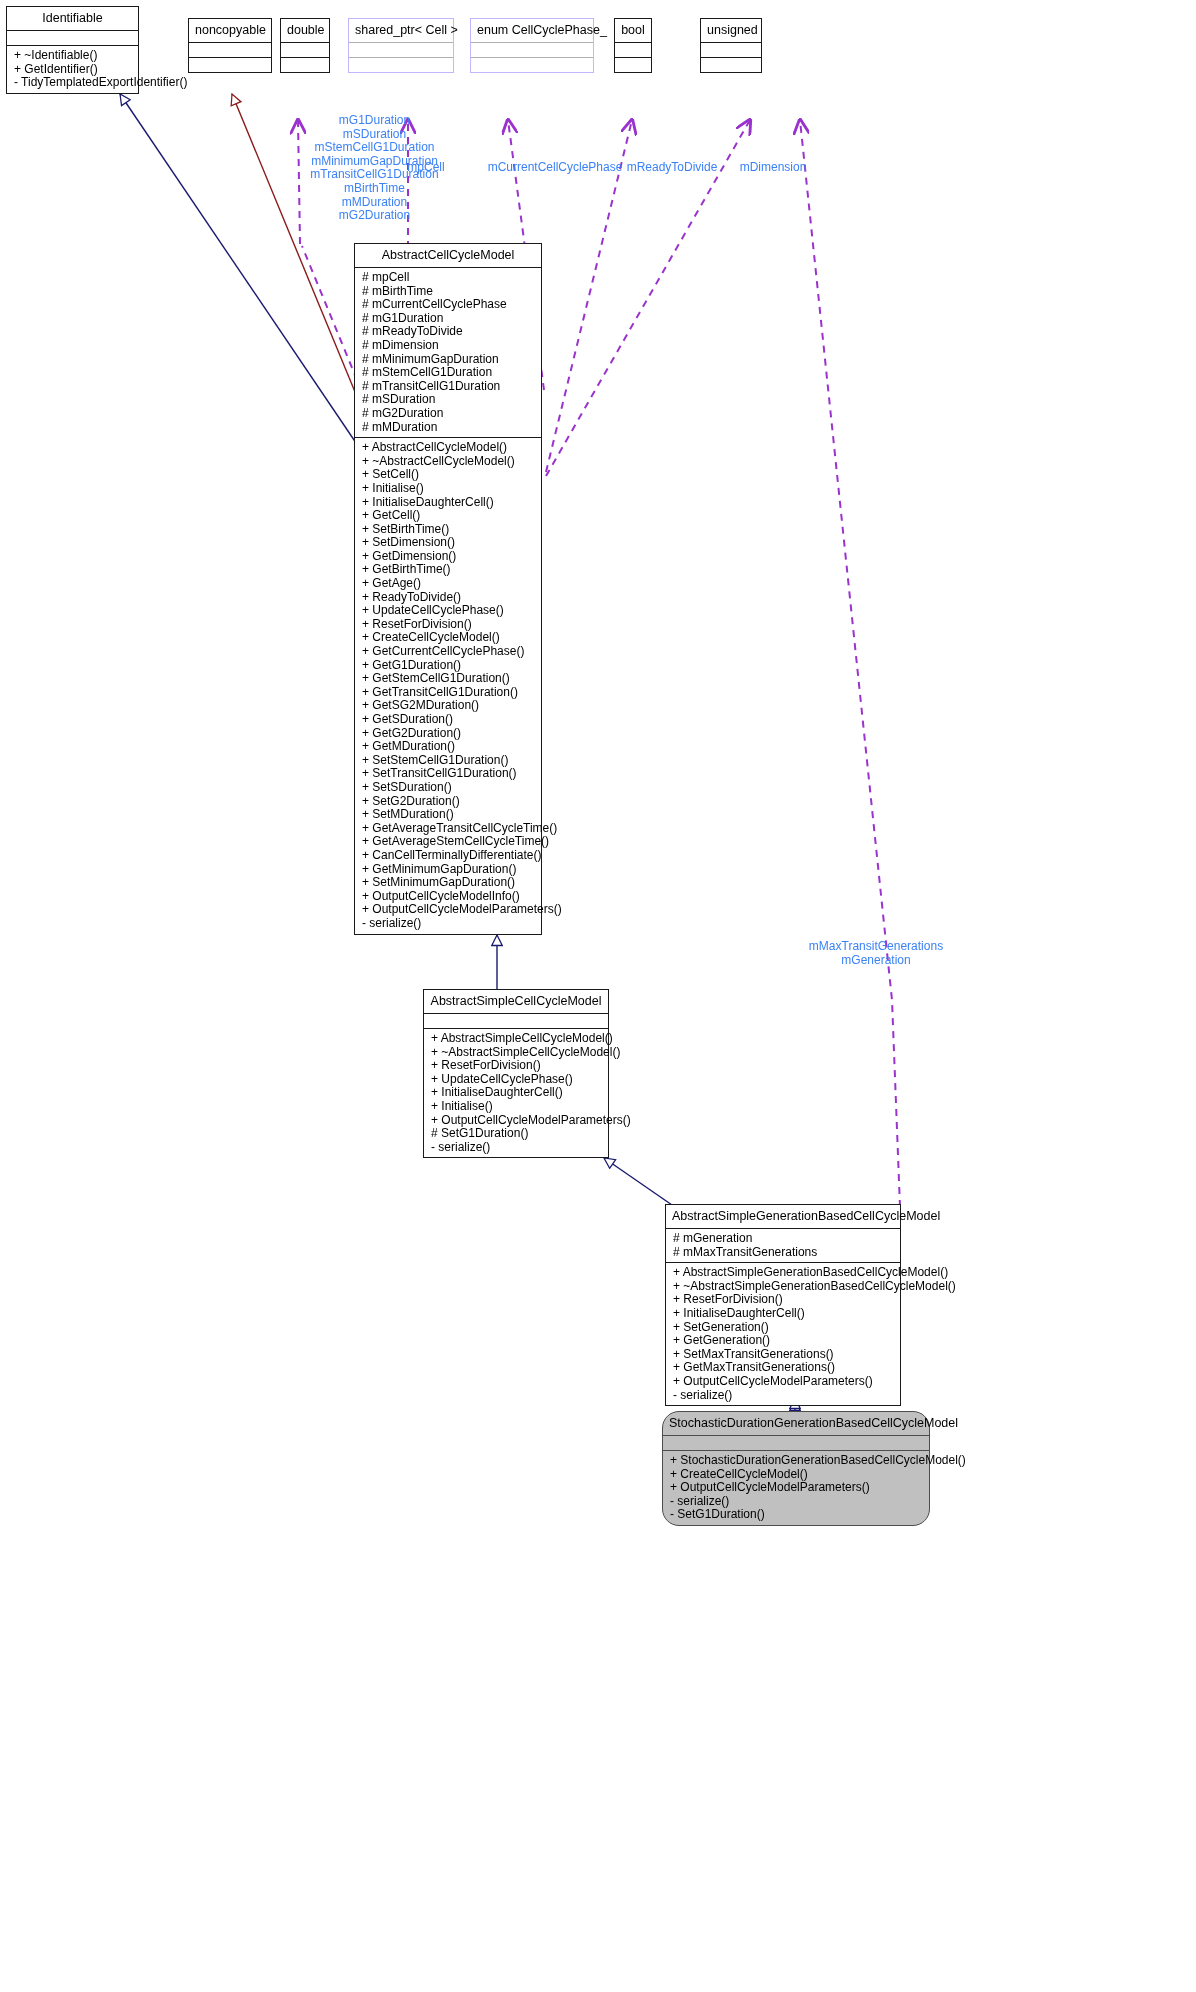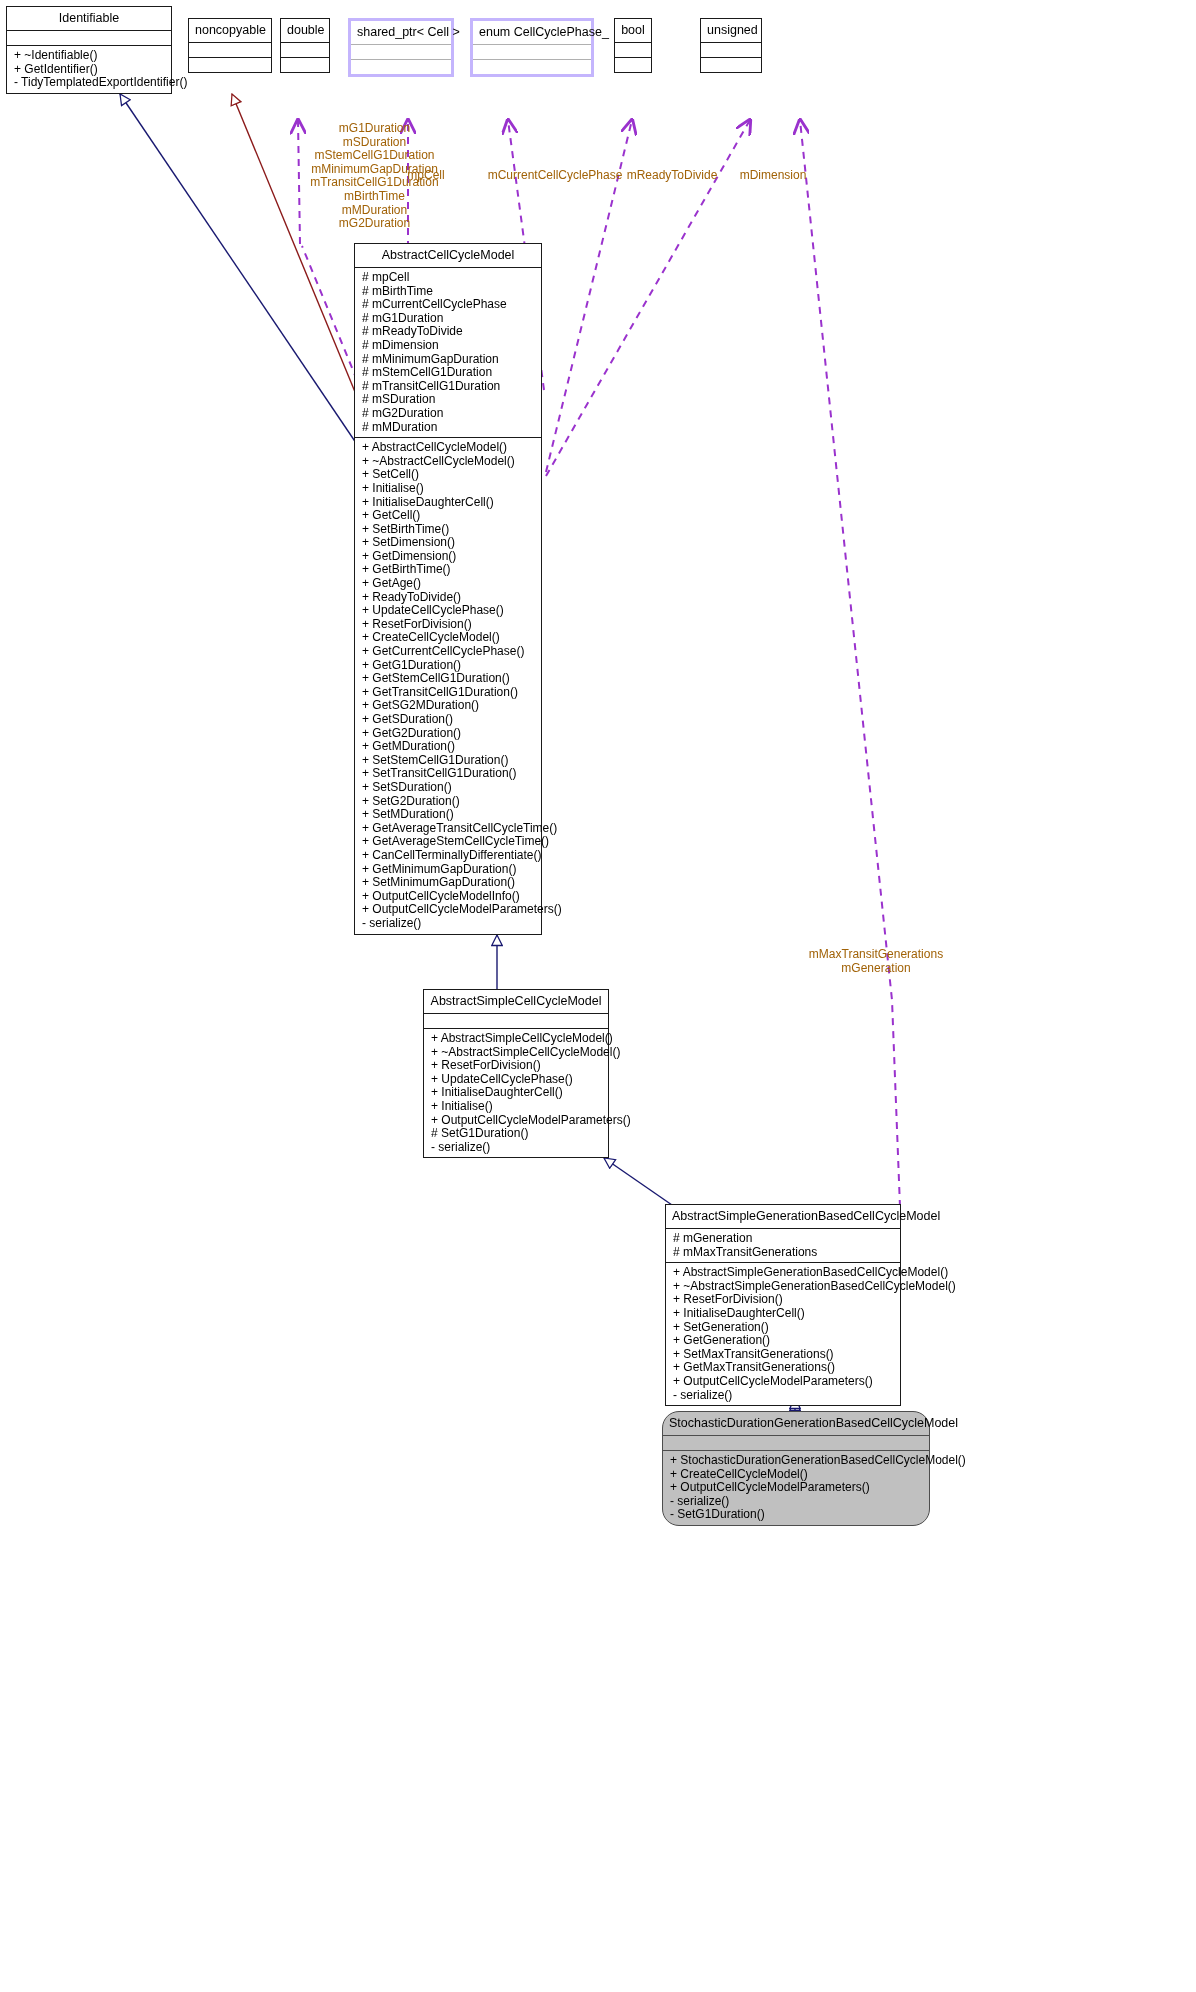--- a/index.html
+++ b/index.html
@@ -4,33 +4,33 @@
 <style>
   html,body{margin:0;padding:0;background:#ffffff;}
   body{width:1196px;height:1992px;position:relative;
        font-family:"Liberation Sans","DejaVu Sans",sans-serif;
        -webkit-font-smoothing:antialiased;}
   #stage{position:absolute;left:0;top:0;width:1196px;height:1992px;overflow:hidden;}
   svg.edges{position:absolute;left:0;top:0;width:1196px;height:1992px;pointer-events:none;}
 
   .uml{position:absolute;background:#ffffff;box-sizing:border-box;}
   .uml.black{border:1px solid #1a1a1a;}
-  .uml.gray{border:3px solid #c4b5fd;}
+  .uml.gray{border:1px solid #c4b5fd;}
   .uml.filled{background:#c0c0c0;border:1px solid #4d4d4d;}
   .uml .title{text-align:center;font-size:12.5px;color:#000;
       padding:4px 6px 5px 6px;line-height:14px;white-space:nowrap;}
   .uml .sep{height:0;border-top:1px solid #1a1a1a;}
   .uml.gray .sep{border-top:1px solid #b0b0b0;}
   .uml.filled .sep{border-top:1px solid #4d4d4d;}
   .uml .compart{padding:3px 6px 3px 7px;}
   .uml .compart.empty{height:14px;padding:0;}
   .uml .row{font-size:12px;line-height:13.6px;color:#000;white-space:nowrap;}
 
-  .elabel{position:absolute;font-size:12px;line-height:13.6px;color:#a16207;
-          white-space:nowrap;text-align:center;margin-top:8px;}
+  .elabel{position:absolute;font-size:12px;line-height:13.6px;color:#3b82f6;
+          white-space:nowrap;text-align:center;}
   .elabel.multi{text-align:center;}
 </style>
 </head>
 <body>
 
 <div id="stage">
 
   <svg class="edges" viewBox="0 0 1196 1992" xmlns="http://www.w3.org/2000/svg">
     <defs>
       <marker id="arrowOpenBlue" viewBox="0 0 12 12" refX="11" refY="6" markerWidth="9" markerHeight="9" orient="auto-start-reverse">
@@ -86,21 +86,21 @@
       <path d="M 672 1205 L 604 1158" fill="none" stroke="#191970" stroke-width="1.4" marker-end="url(#arrowOpenBlue)"></path>
     </g>
 
     <g>
       <path d="M 795 1405 L 795 1405" fill="none" stroke="#191970" stroke-width="1.4"></path>
       <path d="M 795 1406 L 795 1400" fill="none" stroke="#191970" stroke-width="1.4" marker-end="url(#arrowOpenBlue)"></path>
       <path d="M 795 1410 L 795 1398" fill="none" stroke="#191970" stroke-width="1.4" marker-end="url(#arrowOpenBlue)"></path>
     </g>
   </svg>
 
-  <div class="uml black" id="n-identifiable" style="left:6px;top:6px;width:166px;">
+  <div class="uml black" id="n-identifiable" style="left:6px;top:6px;width:133px;">
     <div class="title">Identifiable</div>
     <div class="sep"></div>
     <div class="compart empty"></div>
     <div class="sep"></div>
     <div class="compart">
       <div class="row">+ ~Identifiable()</div>
       <div class="row">+ GetIdentifier()</div>
       <div class="row">- TidyTemplatedExportIdentifier()</div>
     </div>
   </div>

